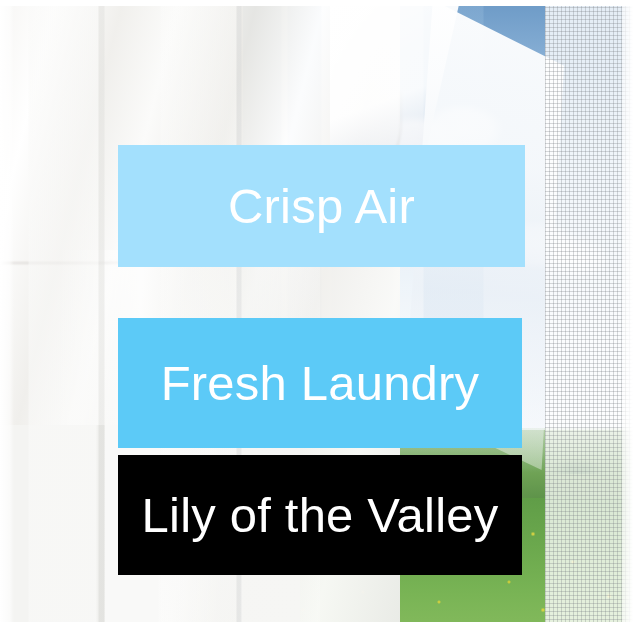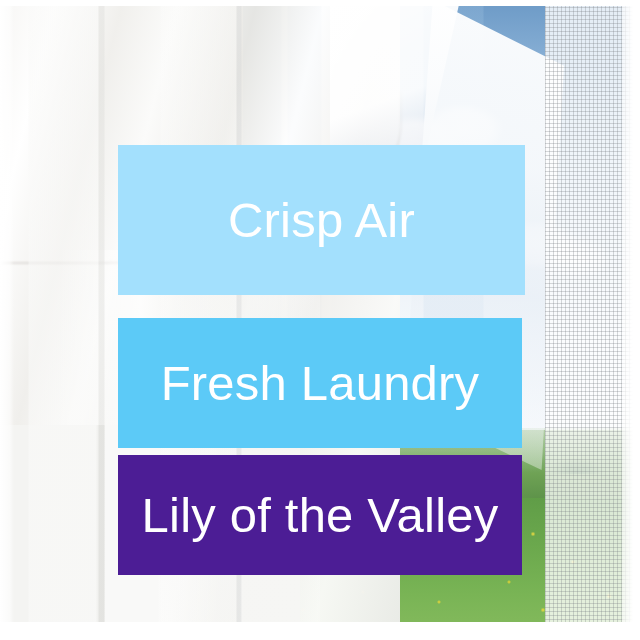--- a/index.html
+++ b/index.html
@@ -243,21 +243,21 @@
     color: #ffffff;
   }
 
   .band-notes {
     left: 118px;  top: 60px;  width: 408px; height: 66px;
     justify-content: center;
   }
   .band-notes .band-label { font-size: 31px; letter-spacing: 0.6px; }
 
   .band-crisp {
-    left: 118px;  top: 145px; width: 407px; height: 150px;
+    left: 118px;  top: 145px; width: 407px; height: 122px;
     justify-content: center;
     align-items: center;
   }
   .band-crisp .band-label { font-size: 49px; }
 
   .band-laundry {
     left: 118px;  top: 294px; width: 404px; height: 130px;
     justify-content: center;
   }
   .band-laundry .band-label { font-size: 49px; }
@@ -301,17 +301,17 @@
 
 
   <div class="band band-crisp" style="background-color: rgb(163, 224, 253);">
     <span class="band-label" style="font-size: 49px; color: rgb(255, 255, 255);">Crisp Air</span>
   </div>
 
   <div class="band band-laundry" style="background-color: rgb(92, 202, 247); margin-top: 24px;">
     <span class="band-label" style="font-size: 49px; color: rgb(255, 255, 255);">Fresh Laundry</span>
   </div>
 
-  <div class="band band-lily" style="background-color: #4c1d95;">
+  <div class="band band-lily" style="background-color: #000000;">
     <span class="band-label" style="font-size: 49px; color: rgb(255, 255, 255);">Lily of the Valley</span>
   </div>
 
 </div>
 
 </body></html>

